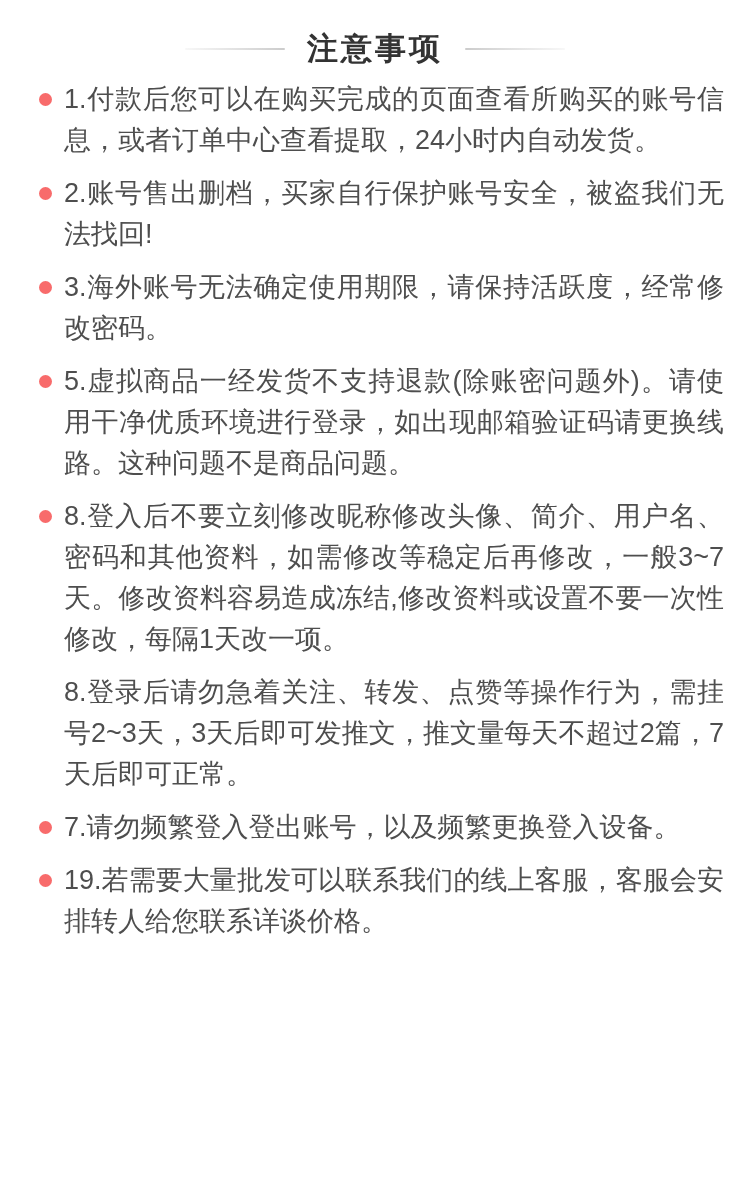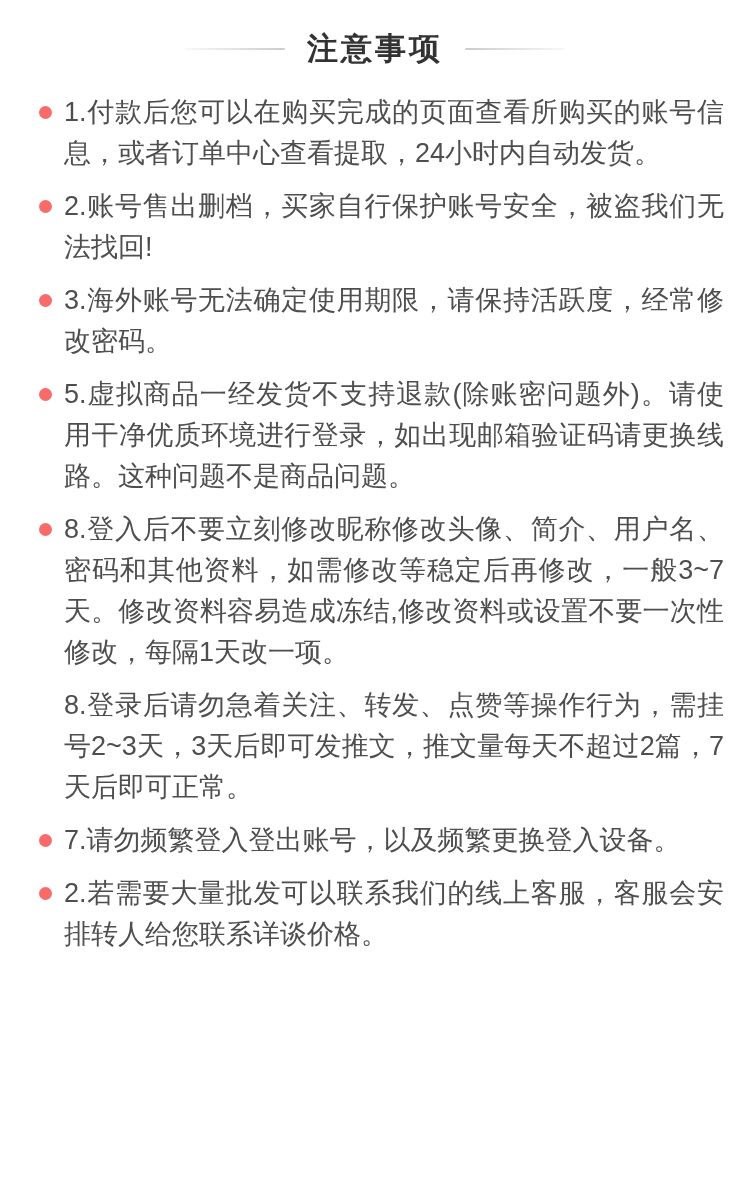--- a/index.html
+++ b/index.html
@@ -38,21 +38,21 @@
     margin: 0;
     font-size: 31px;
     line-height: 36px;
     font-weight: 700;
     color: #333333;
     letter-spacing: 3px;
   }
   
   .list {
     list-style: none;
-    margin: 25px 0 0 0;
+    margin: 12px 0 0 0;
     padding: 0 26px 0 64px;
   }
   .item {
     position: relative;
     font-size: 27px;
     line-height: 41px;
     color: #4e4e4e;
     margin-bottom: 12px;
     text-align: justify;
   }
@@ -101,17 +101,17 @@
     <li class="item no-bullet">
       
       <span>8.登录后请勿急着关注、转发、点赞等操作行为，需挂号2~3天，3天后即可发推文，推文量每天不超过2篇，7天后即可正常。</span>
     </li>
     <li class="item">
       <span class="dot"></span>
       <span>7.请勿频繁登入登出账号，以及频繁更换登入设备。</span>
     </li>
     <li class="item">
       <span class="dot"></span>
-      <span>2.若需要大量批发可以联系我们的线上客服，客服会安排转人给您联系详谈价格。</span>
+      <span>19.若需要大量批发可以联系我们的线上客服，客服会安排转人给您联系详谈价格。</span>
     </li>
   </ul>
 
 </div>
 
 </body></html>

